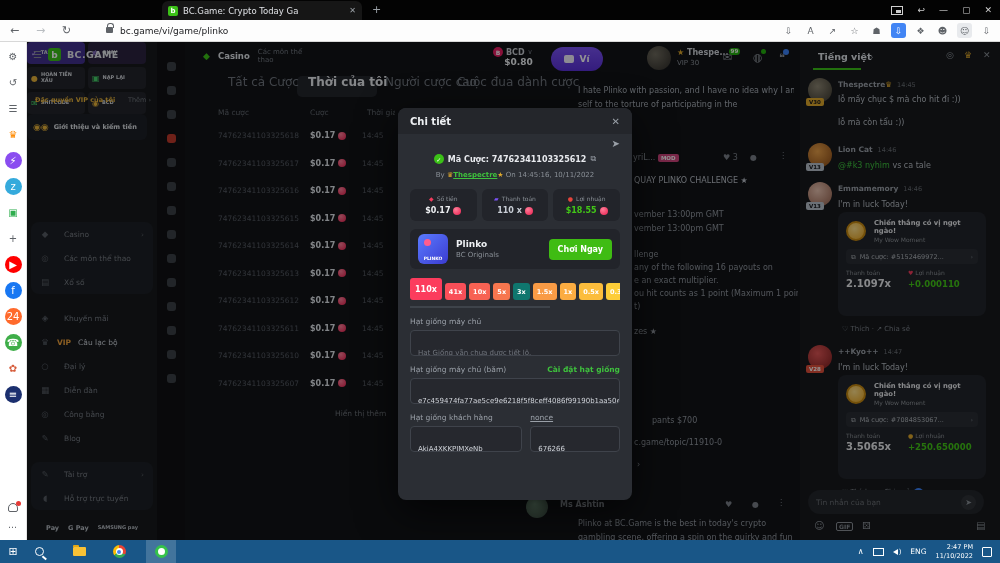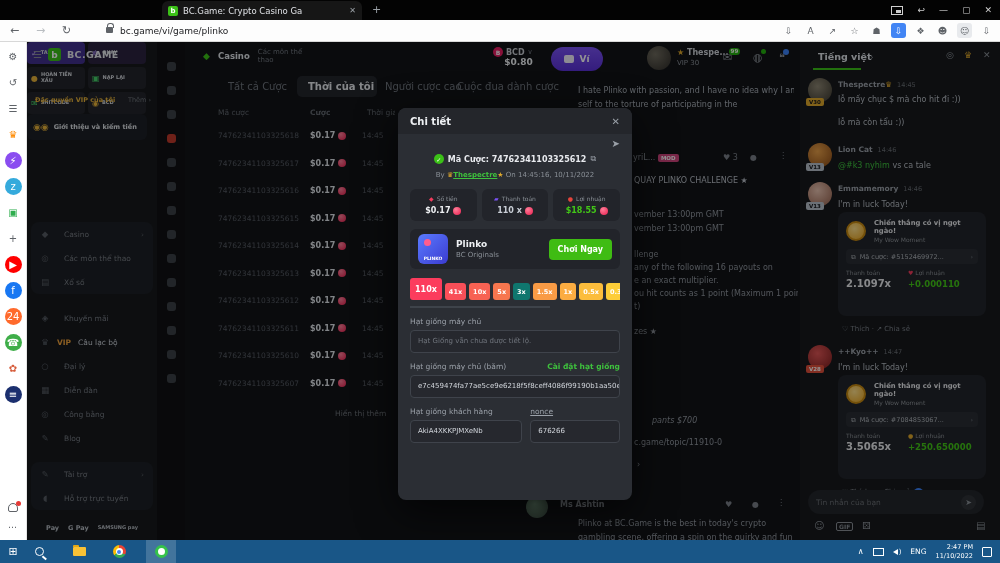--- a/index.html
+++ b/index.html
@@ -69,21 +69,21 @@
 .chev{color:#70767e;font-size:7px;}
 .balv{color:#eef1f4;font-size:9px;font-weight:bold;}
 .vi-btn{left:366px;top:5px;width:52px;height:24px;background:linear-gradient(180deg,#7a52f4,#5a31d8);border-radius:14px;display:flex;align-items:center;justify-content:center;gap:5px;color:#fff;font-weight:bold;font-size:9px;}
 .wall{width:10px;height:8px;background:rgba(255,255,255,.92);border-radius:2px;}
 .uav{left:462px;top:4px;width:24px;height:24px;border-radius:50%;background:radial-gradient(circle at 35% 35%,#6e6a5e,#2e2c28);}
 .uname{left:492px;top:6px;color:#d0d4da;font-size:8px;font-weight:bold;}
 .uvip{left:492px;top:17px;color:#8a9097;font-size:7px;}
 .hic{color:#8a9097;font-size:11px;top:9px;position:absolute;}
 .badge{position:absolute;background:#24b10e;color:#fff;font-size:5.5px;font-weight:bold;border-radius:5px;padding:0 2px;line-height:7px;}
 .bluedot{position:absolute;width:6px;height:6px;background:#3b82f6;border-radius:50%;}
-.tabs span{position:absolute;color:#70767e;font-size:10px;top:39px;}
+.tabs span{position:absolute;color:#70767e;font-size:12px;top:33px;}
 .tabpill{left:112px;top:34px;width:80px;height:21px;background:#23262c;border-radius:5px;}
 .tab-active{color:#e6e9ed !important;font-weight:bold;}
 .th{position:absolute;top:66px;color:#62686f;font-size:7.5px;}
 .trows{position:absolute;left:0;top:80px;width:213px;}
 .trow{height:27.5px;display:flex;align-items:center;}
 .tid{color:#565b63;font-size:7.5px;margin-left:33px;width:92px;}
 .tam{color:#dfe3e8;font-size:8px;font-weight:bold;display:flex;align-items:center;gap:3px;width:52px;}
 .gem{width:8px;height:8px;border-radius:50%;background:radial-gradient(circle at 35% 30%,#ff7d98,#e91e4f);display:inline-block;}
 .ttime{color:#565b63;font-size:7.5px;width:28px;overflow:hidden;white-space:nowrap;}
 .showmore{left:150px;top:367px;color:#6b7076;font-size:7.5px;position:absolute;}
@@ -140,21 +140,21 @@
 .thumb{width:30px;height:30px;border-radius:6px;background:linear-gradient(135deg,#5a7bff,#3b3bd0);display:flex;align-items:flex-end;justify-content:center;color:#fff;font-size:4.5px;font-weight:bold;padding-bottom:3px;position:relative;}
 .thumb:before{content:"";position:absolute;top:5px;left:6px;width:7px;height:7px;border-radius:50%;background:#ff5d8f;}
 .gname{color:#eef0f3;font-size:9px;font-weight:bold;}
 .gprov{color:#8a9097;font-size:7px;margin-top:2px;}
 .play{margin-left:auto;background:#3fbc13;color:#fff;font-size:8px;font-weight:bold;border-radius:4px;padding:6px 9px;}
 .chips{display:flex;align-items:flex-end;gap:3px;margin-top:9px;overflow:hidden;}
 .chip{height:17px;border-radius:3px;color:#fff;font-weight:bold;font-size:6.5px;display:flex;align-items:center;justify-content:center;padding:0 4px;}
 .chip.big{height:22px;font-size:8px;padding:0 5px;text-align:right;}
 .scrl{width:140px;height:2px;background:#3e434a;margin-top:6px;}
 .flab{color:#9aa0a8;font-size:7.5px;margin-top:9px;}
-.fbox{margin-top:4px;background:#26282e;border:1px solid #3f434b;border-radius:4px;height:23px;line-height:21px;padding:0 7px;font-size:7px;color:#d2d6dc;white-space:nowrap;overflow:hidden;}
+.fbox{margin-top:4px;background:#26282e;border:1px solid #3f434b;border-radius:4px;height:23px;line-height:21px;padding:12px 7px;font-size:7px;color:#d2d6dc;white-space:nowrap;overflow:hidden;}
 .ph{color:#70757d;}
 .seedrow{display:flex;justify-content:space-between;align-items:center;margin-top:9px;}
 .seedlink{color:#3ec13d;font-size:7.5px;font-weight:bold;}
 .two{display:flex;gap:8px;margin-top:9px;}
 .two .c1{flex:1.25;}
 .two .c2{flex:1;}
 
 .taskbar{left:0;top:540px;width:1000px;height:23px;background:#195687;display:flex;align-items:center;z-index:20;}
 .tbi{color:#fff;display:flex;align-items:center;justify-content:center;width:26px;height:23px;font-size:11px;}
 .srch{width:9px;height:9px;border:1.5px solid #fff;border-radius:50%;position:relative;}
@@ -174,21 +174,21 @@
 .notec{width:10px;height:10px;border:1.3px solid #fff;border-radius:1px;}
 </style>
 </head>
 <body>
 
 <div class="screen">
 
   <div class="abs tabstrip">
     <div class="abs tab">
       <span class="fav">b</span>
-      <span class="ttl">BC.Game: Crypto Casino Ga</span>
+      <span class="ttl">BC.Game: Crypto Today Ga</span>
       <span class="tx">✕</span>
     </div>
     <span class="abs newtab">+</span>
     <div class="abs winctl">
       <span class="pip">
           <i></i>
         </span>
       <span>↩</span>
       <span>—</span>
       <span>▢</span>
@@ -410,21 +410,21 @@
 
     <div class="abs tabpill"></div>
     <div class="tabs">
       <span style="left:43px;">Tất cả Cược</span>
       <span style="left:123px;" class="tab-active">Thời của tôi</span>
       <span style="left:200px;">Người cược cao</span>
       <span style="left:272px;">Cuộc đua dành cược</span>
     </div>
 
     <span class="th" style="left:33px;">Mã cược</span>
-    <span class="th" style="left:125px;font-weight:bold;">Cược</span>
+    <span class="th" style="left:125px;">Cược</span>
     <span class="th" style="left:182px;width:28px;overflow:hidden;white-space:nowrap;display:inline-block;">Thời gian</span>
     <div class="trows">
 
     <div class="trow">
         <span class="tid">74762341103325618</span>
         <span class="tam">
             <b>$0.17</b>
             <span class="gem"></span>
           </span>
         <span class="ttime">14:45</span>
@@ -512,21 +512,21 @@
     <div class="fline" style="left:594px;top:109px;color:#7a8088;">⋮</div>
     <div class="fline" style="left:449px;top:134px;width:164px;color:#b8bec6;">QUAY PLINKO CHALLENGE ★</div>
     <div class="fline" style="left:449px;top:168px;width:164px;">vember 13:00pm GMT</div>
     <div class="fline" style="left:449px;top:182px;width:164px;">vember 13:00pm GMT</div>
     <div class="fline" style="left:449px;top:208px;width:164px;">llenge</div>
     <div class="fline" style="left:449px;top:221px;width:164px;">any of the following 16 payouts on</div>
     <div class="fline" style="left:449px;top:234px;width:164px;">e an exact multiplier.</div>
     <div class="fline" style="left:449px;top:247px;width:164px;">ou hit counts as 1 point (Maximum 1 point</div>
     <div class="fline" style="left:449px;top:260px;width:164px;">t)</div>
     <div class="fline" style="left:449px;top:285px;width:164px;">zes ★</div>
-    <div class="fline" style="left:467px;top:374px;width:164px;font-style:italic;">pants $700</div>
+    <div class="fline" style="left:467px;top:374px;width:164px;">pants $700</div>
     <div class="fline" style="left:449px;top:396px;width:164px;">c.game/topic/11910-0</div>
     <div class="fline" style="left:452px;top:418px;">›</div>
 
     <div class="ashav abs"></div>
     <div class="fline" style="left:375px;top:458px;color:#9aa0a8;font-weight:bold;">Ms Ashtin</div>
     <div class="fline" style="left:540px;top:458px;color:#7a8088;">♥</div>
     <div class="fline" style="left:567px;top:458px;color:#7a8088;">●</div>
     <div class="fline" style="left:592px;top:456px;color:#7a8088;">⋮</div>
     <div class="fline" style="left:393px;top:477px;width:220px;">Plinko at BC.Game is the best in today's crypto</div>
     <div class="fline" style="left:393px;top:491px;width:220px;">gambling scene, offering a spin on the quirky and fun</div>

